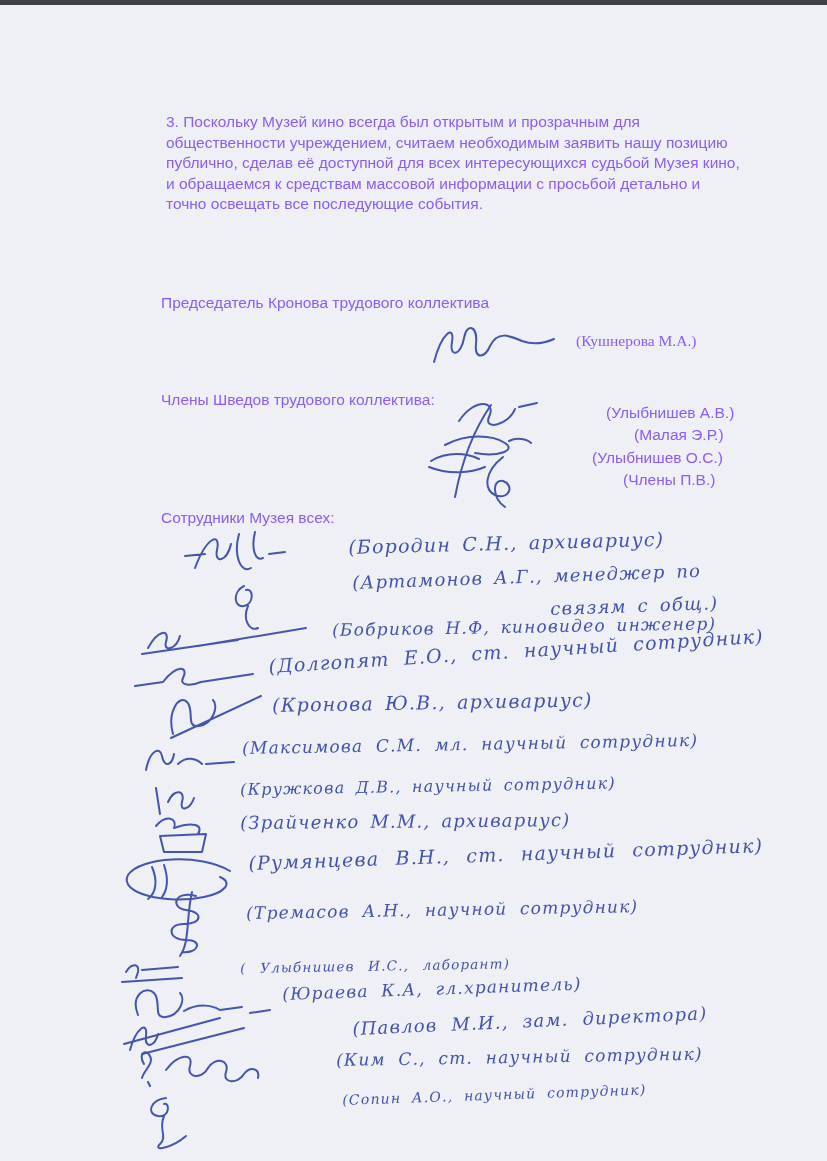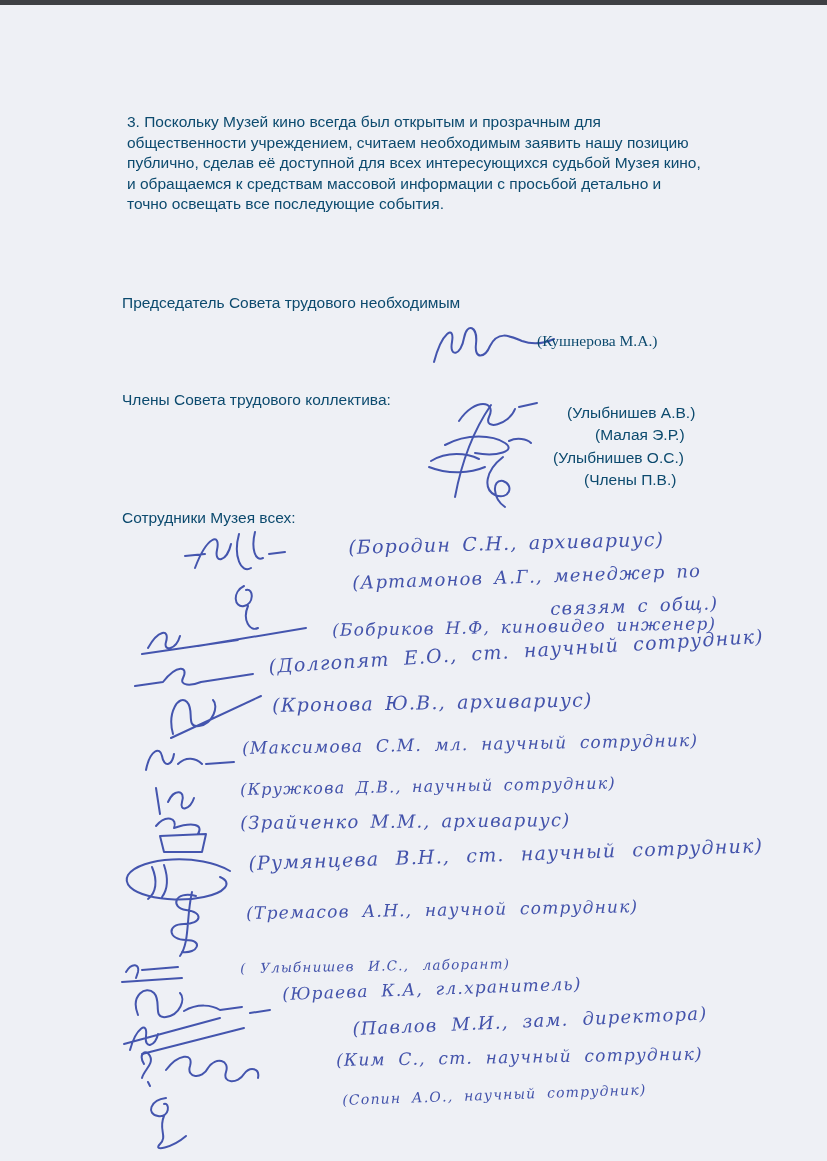--- a/index.html
+++ b/index.html
@@ -9,23 +9,24 @@
     position:relative;
     overflow:hidden;
     font-family:"Liberation Sans", sans-serif;
   }
   .topbar {
     position:absolute; top:0; left:0; width:827px; height:5px;
     background:#3e4044;
   }
   .printed {
     position:absolute;
-    color:#0c4a6e;
+    color:#8b5cf6;
     font-size:15.5px;
     white-space:nowrap;
+    margin-left:39px;
   }
   .para {
     line-height:20.5px;
     width:575px;
     white-space:normal;
   }
   .hw {
     position:absolute;
     font-family:"DejaVu Serif", serif;
     font-style:italic;
@@ -44,27 +45,27 @@
     stroke-linejoin:round;
   }
 </style>
 </head>
 <body>
 
 <div class="topbar"></div>
 
 <div class="printed para" style="left:127px; top:112px;">3. Поскольку Музей кино всегда был открытым и прозрачным для общественности учреждением, считаем необходимым заявить нашу позицию публично, сделав её доступной для всех интересующихся судьбой Музея кино, и обращаемся к средствам массовой информации с просьбой детально и точно освещать все последующие события.</div>
 
-<div class="printed" style="left:122px; top:294px;">Председатель Совета трудового необходимым</div>
+<div class="printed" style="left:122px; top:294px;">Председатель Кронова трудового коллектива</div>
 <svg class="sig" style="left:428px; top:318px;" width="130" height="52" viewBox="0 0 130 52">
   <path d="M6,44 C14,14 27,6 24,24 C21,40 33,38 36,20 C39,4 50,8 48,26 C46,42 57,40 62,28 C70,12 82,18 94,23 C105,27 117,25 126,21"></path>
 </svg>
 <div class="printed" style="left:537px; top:332px;font-family:Liberation Serif, serif;">(Кушнерова М.А.)</div>
 
-<div class="printed" style="left:122px; top:391px;">Члены Совета трудового коллектива:</div>
+<div class="printed" style="left:122px; top:391px;">Члены Шведов трудового коллектива:</div>
 <svg class="sig" style="left:425px; top:393px;" width="150" height="118" viewBox="0 0 150 118">
   <path d="M66,12 C48,38 36,72 30,104"></path>
   <path d="M34,28 C50,4 72,8 64,24 C58,38 84,32 90,16 M94,14 L112,10"></path>
   <path d="M20,52 C42,40 68,42 80,50 C92,58 72,64 50,60 M84,48 C92,44 102,46 106,50"></path>
   <path d="M6,68 C22,58 42,60 54,66 M4,74 C24,82 46,80 60,74"></path>
   <path d="M78,64 C60,78 58,96 70,102 C84,108 90,92 78,88 C66,86 68,106 80,114"></path>
 </svg>
 <div class="printed" style="left:567px; top:404px;">(Улыбнишев А.В.)</div>
 <div class="printed" style="left:595px; top:426px;">(Малая Э.Р.)</div>
 <div class="printed" style="left:553px; top:449px;">(Улыбнишев О.С.)</div>

